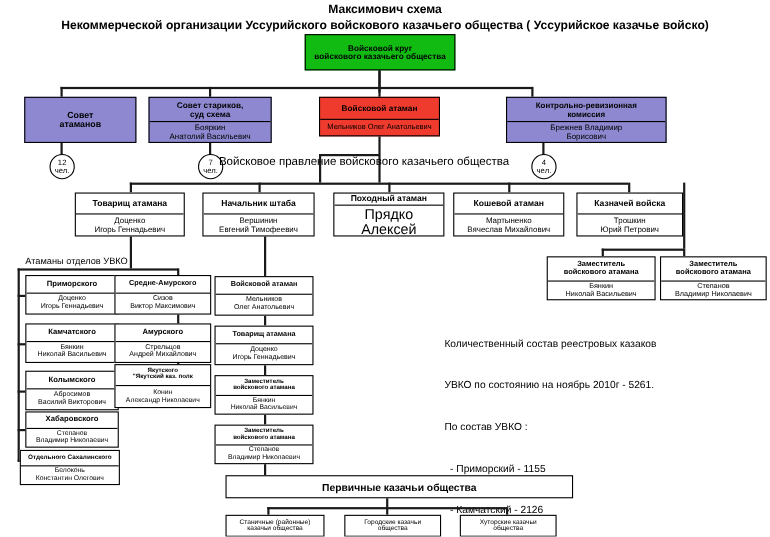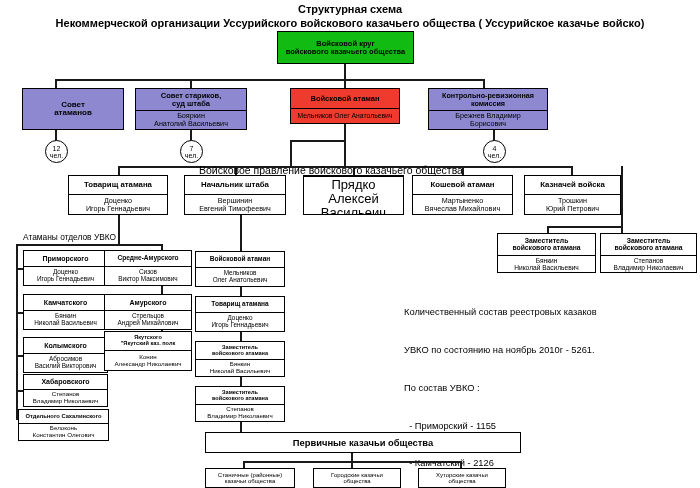--- a/index.html
+++ b/index.html
@@ -87,21 +87,21 @@
     white-space:pre;
     color:#000;
   }
   .stats div{white-space:pre;padding-left:48px;}
 </style>
 </head>
 <body>
 
 <div id="canvas">
 
-  <div class="title1">Структурная схема</div>
+  <div class="title1">Максимович схема</div>
   <div class="title2">Некоммерческой организации Уссурийского войскового казачьего общества ( Уссурийское казачье войско)</div>
 
   <div class="box green" style="left:277px;top:31px;width:137px;height:33px;">
     <div class="hd" style="flex:1;font-size:7.5px;flex-direction:column;">
       <span>Войсковой круг</span>
       <span>войскового казачьего общества</span>
     </div>
   </div>
 
   <div class="ln lnv" style="left:344px;top:64px;height:20px;"></div>
@@ -116,36 +116,36 @@
   <div class="box purple" style="left:22px;top:88px;width:102px;height:42px;">
     <div class="hd" style="flex:1;font-size:8px;flex-direction:column;">
       <span>Совет</span>
       <span>атаманов</span>
     </div>
   </div>
 
   <div class="box purple" style="left:135px;top:88px;width:112px;height:42px;">
     <div class="hd" style="height:20px;font-size:7.5px;flex-direction:column;">
       <span>Совет стариков,</span>
-      <span>суд штаба</span>
+      <span>суд схема</span>
     </div>
     <div class="bd" style="font-size:7.2px;">
       <span>Бояркин</span>
       <span>Анатолий Васильевич</span>
     </div>
   </div>
 
   <div class="box red" style="left:290px;top:88px;width:110px;height:36px;">
     <div class="hd" style="height:17px;font-size:7.5px;">Войсковой атаман</div>
     <div class="bd" style="font-size:6.8px;">
       <span>Мельников Олег Анатольевич</span>
     </div>
   </div>
 
-  <div class="box purple" style="left:428px;top:88px;width:120px;height:42px;justify-content:center;">
+  <div class="box purple" style="left:460px;top:88px;width:146px;height:42px;justify-content:center;">
     <div class="hd" style="height:20px;font-size:7.2px;flex-direction:column;">
       <span>Контрольно-ревизионная</span>
       <span>комиссия</span>
     </div>
     <div class="bd" style="font-size:7.2px;">
       <span>Брежнев Владимир</span>
       <span>Борисович</span>
     </div>
   </div>
 
@@ -160,21 +160,21 @@
     <div>7</div>
     <div>чел.</div>
   </div>
 
   <div class="ln lnv" style="left:493px;top:130px;height:12px;"></div>
   <div class="circ" style="left:483px;top:140px;width:21px;height:21px;">
     <div>4</div>
     <div>чел.</div>
   </div>
 
-  <div class="bandlabel" style="left:199px;top:164px;text-align:center;">Войсковое правление войскового казачьего общества</div>
+  <div class="bandlabel" style="left:199px;top:141px;text-align:center;">Войсковое правление войскового казачьего общества</div>
 
   <div class="ln lnv" style="left:344px;top:124px;height:42px;"></div>
 
   <div class="ln lnv" style="left:290px;top:140px;height:26px;"></div>
   <div class="ln lnh" style="left:290px;top:140px;width:55px;"></div>
 
   <div class="ln lnh" style="left:118px;top:166px;width:453px;"></div>
   <div class="ln lnv" style="left:118px;top:166px;height:9px;"></div>
   <div class="ln lnv" style="left:235px;top:166px;height:9px;"></div>
   <div class="ln lnv" style="left:353px;top:166px;height:9px;"></div>
@@ -191,20 +191,21 @@
 
   <div class="box white" style="left:184px;top:175px;width:102px;height:40px;">
     <div class="hd" style="height:16px;font-size:7.8px;">Начальник штаба</div>
     <div class="bd" style="font-size:7.2px;">
       <span>Вершинин</span>
       <span>Евгений Тимофеевич</span>
     </div>
   </div>
 
   <div class="box white" style="left:303px;top:175px;width:101px;height:40px;">
+    <div class="hd" style="height:16px;font-size:7.8px;">Походный атаман</div>
     <div class="bd" style="font-size:13px;">
       <span>Прядко</span>
       <span>Алексей Васильеич</span>
     </div>
   </div>
 
   <div class="box white" style="left:412px;top:175px;width:101px;height:40px;">
     <div class="hd" style="height:16px;font-size:7.8px;">Кошевой атаман</div>
     <div class="bd" style="font-size:7.2px;">
       <span>Мартыненко</span>

